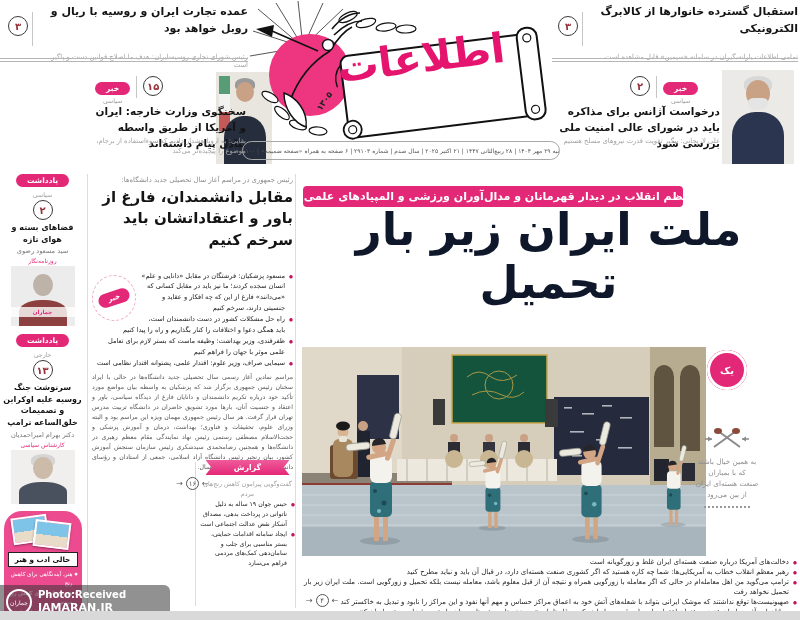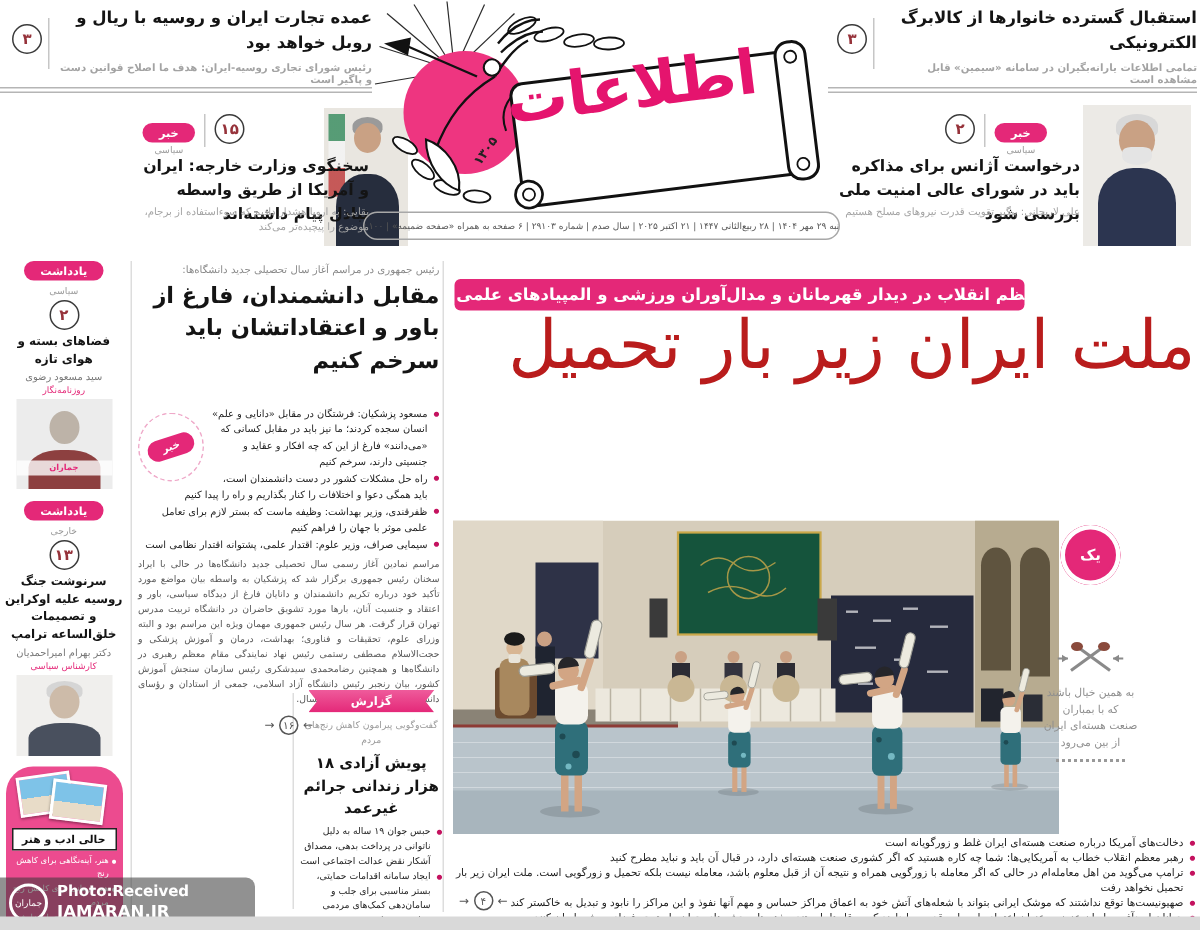--- a/index.html
+++ b/index.html
@@ -30,21 +30,21 @@
   .b-item{position:relative;padding-right:8px;text-align:right;color:#1c1c1c;}
   .b-item::before{content:"\25CF";position:absolute;right:0;top:2px;font-size:4.5px;color:var(--accent-dk);}
 
   
   .tl-brief{left:2px;top:4px;width:246px;}
   .tr-brief{left:552px;top:4px;width:246px;}
   .brief-circle{position:absolute;left:6px;top:12px;}
   .brief-vline{position:absolute;left:30px;top:8px;height:34px;}
   .brief-text{margin-left:38px;}
   .brief-text .headline{font-size:11px;line-height:1.5;}
-  .brief-text .sub{font-size:6.8px;margin-top:4px;font-weight:bold;}
+  .brief-text .sub{font-size:6.8px;margin-top:16px;}
   .rule-l{left:0;top:58px;width:248px;}
   .rule-r{left:552px;top:58px;width:246px;}
   .news{top:68px;height:96px;}
   .news .headline{font-size:10.5px;line-height:1.5;}
   .news .sub{font-size:6.8px;line-height:1.5;}
   .tagrow{position:absolute;display:flex;align-items:flex-start;gap:6px;direction:ltr;}
 
   
   .portrait{position:relative;background:#e9e6e0;overflow:hidden;}
   .portrait .head{position:absolute;border-radius:50%;background:#c9a184;}
@@ -97,21 +97,21 @@
   .ribbon{width:84px;height:15px;margin:0 auto;background:linear-gradient(180deg,#ef5b9b,#e42878);
         clip-path:polygon(0 0,100% 0,93% 50%,100% 100%,0 100%,7% 50%);
         color:#fff;font-size:7.8px;font-weight:bold;display:flex;align-items:center;justify-content:center;}
   .report .kicker{font-size:6.2px;color:#9a9a9a;text-align:center;line-height:1.6;margin-top:4px;}
   .report .headline{font-size:10px;text-align:center;line-height:1.5;margin:3px 0;}
   .report .b-item{font-size:6.2px;line-height:1.6;}
 
   
   .lead-kicker{left:303px;top:186px;width:380px;height:21px;background:var(--accent);border-radius:4px;
         color:#fff;font-size:11px;font-weight:bold;display:flex;align-items:center;justify-content:center;white-space:nowrap;overflow:hidden;}
-  .lead-h1{left:300px;top:203px;width:497px;font-size:45px;font-weight:400;color:#b91c1c;letter-spacing:-1px;}
+  .lead-h1{left:300px;top:203px;width:497px;font-size:45px;font-weight:700;color:#0f172a;text-align:center;letter-spacing:-1px;}
   .lead-h2{left:300px;top:266px;width:497px;font-size:45px;font-weight:900;color:#0d0d0d;text-align:center;letter-spacing:-1px;}
   .lead-photo{left:302px;top:347px;width:404px;height:209px;}
   .lead-bullets{left:302px;top:558px;width:495px;}
   .lead-bullets .b-item{font-size:7px;line-height:1.42;}
   .lead-marker{left:306px;top:594px;}
 
   .side-strip{left:682px;top:350px;width:90px;display:flex;flex-direction:column;align-items:center;}
   .yek-badge{width:40px;height:40px;border-radius:50%;background:var(--accent);box-shadow:inset 0 0 0 3px #fff,inset 0 0 0 5px var(--accent);
         color:#fff;font-size:10px;font-weight:900;display:flex;align-items:center;justify-content:center;}
   .side-note-text{font-size:7.2px;color:#8f8f8f;text-align:center;line-height:1.55;}
@@ -292,21 +292,20 @@
       <span class="a r"></span>
       <span class="num">۱۶</span>
       <span class="a l"></span>
     </div>
   </div>
 
 
   <div class="abs report">
     <div class="ribbon">گزارش</div>
     <div class="kicker">گفت‌وگویی پیرامون کاهش رنج‌های مردم</div>
-    <div class="headline">پویش آزادی ۱۸ هزار زندانی جرائم غیرعمد</div>
     <div class="b-item">حبس جوان ۱۹ ساله به دلیل ناتوانی در پرداخت بدهی، مصداق آشکار نقض عدالت اجتماعی است</div>
     <div class="b-item">ایجاد سامانه اقدامات حمایتی، بستر مناسبی برای جلب و سامان‌دهی کمک‌های مردمی فراهم می‌سازد</div>
 
   </div>
 
   <div class="abs lead-kicker">رهبر معظم انقلاب در دیدار قهرمانان و مدال‌آوران ورزشی و المپیادهای علمی جهانی:</div>
   <div class="abs lead-h1">ملت ایران زیر بار تحمیل</div>
 
   <svg class="abs lead-photo" viewBox="0 0 404 209">
     <rect x="0" y="0" width="404" height="140" fill="#d6cdbb"></rect>

